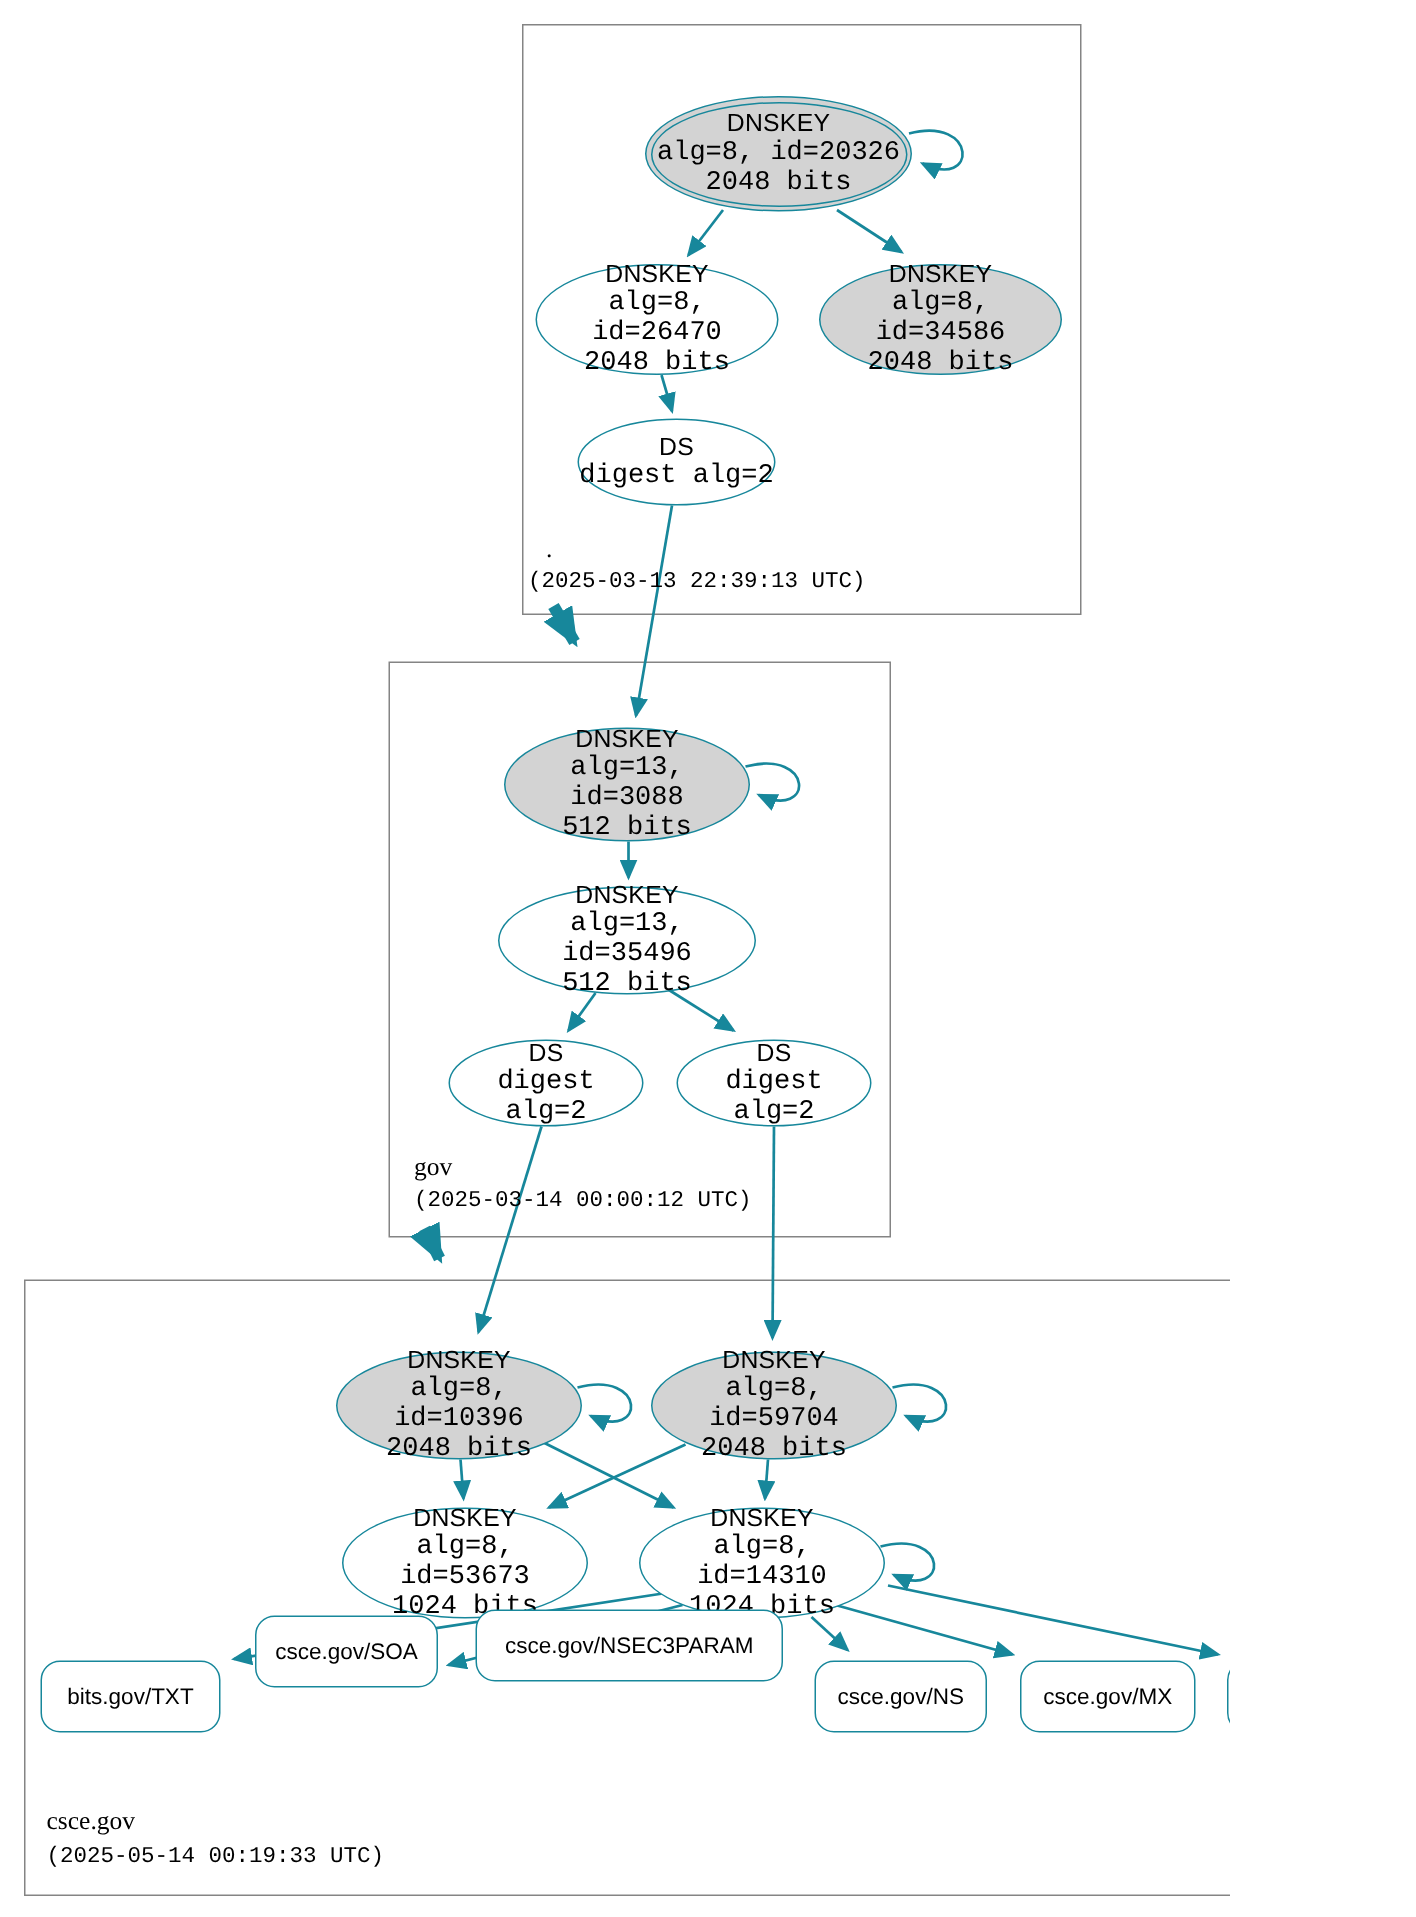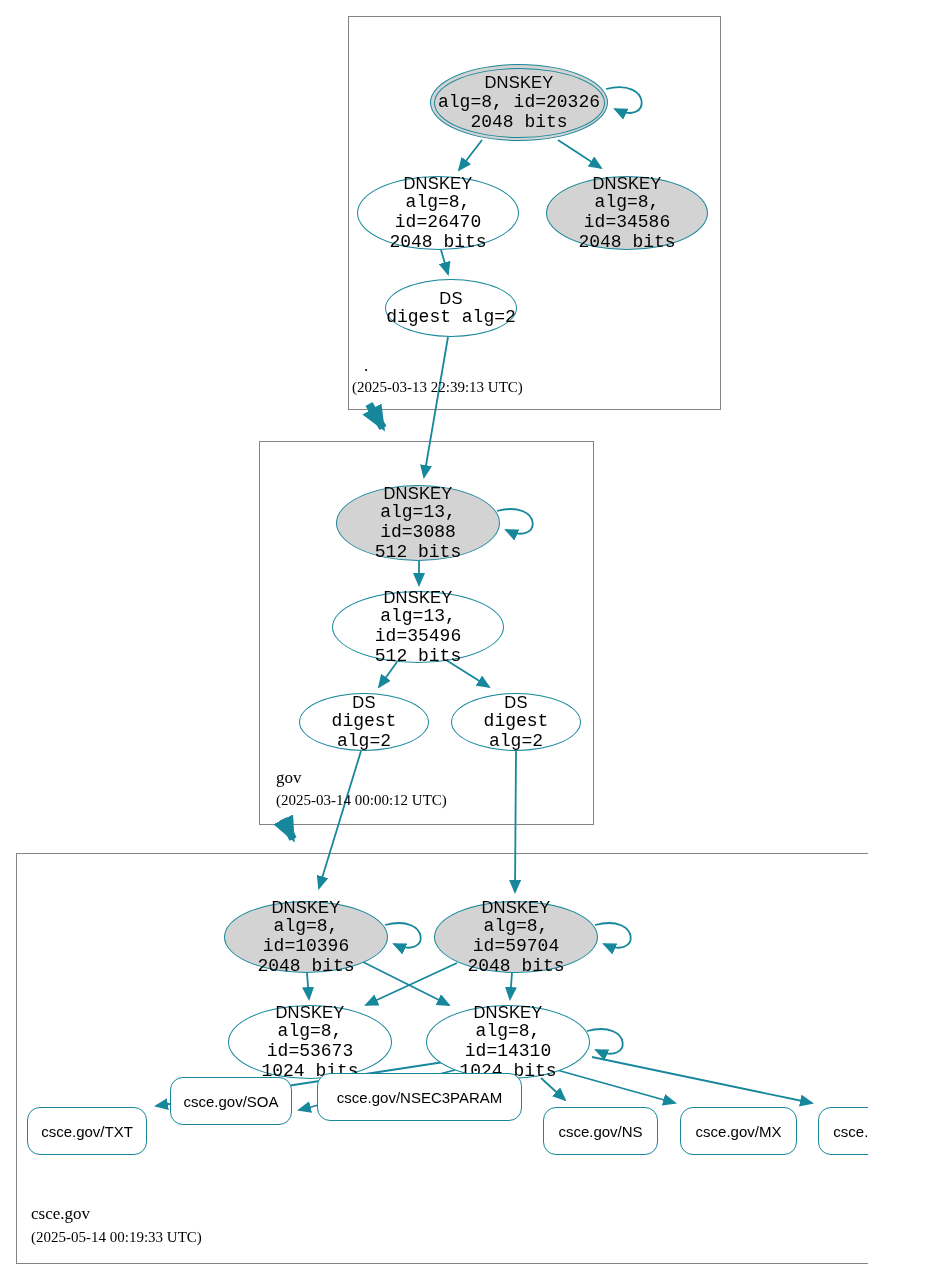--- a/index.html
+++ b/index.html
@@ -1,33 +1,33 @@
 <!DOCTYPE html>
 <html><head>
 <meta charset="utf-8">
 <style>
   html,body{margin:0;padding:0;background:#ffffff;}
   #canvas{
     position:relative;width:820px;height:1278px;background:#ffffff;
-    font-family:"Liberation Serif", serif;color:#000;overflow:hidden;padding-left:48px;
+    font-family:"Liberation Serif", serif;color:#000;overflow:hidden;
   }
   .zonebox{position:absolute;border:1px solid #848484;background:transparent;z-index:1;}
   #edges{position:absolute;left:0;top:0;z-index:2;pointer-events:none;}
   .node{position:absolute;z-index:3;border:1.8px solid #17879b;border-radius:50%;
         background:#ffffff;display:flex;align-items:center;justify-content:center;box-sizing:border-box;}
   .node.gray{background:#d3d3d3;}
   .ring{position:absolute;inset:2.5px;border:1.6px solid #17879b;border-radius:50%;pointer-events:none;}
   .ntext{position:relative;text-align:center;line-height:1.12;}
   .ntitle{display:block;font-family:"Liberation Sans", sans-serif;font-size:16.5px;letter-spacing:.2px;}
   .ndetail{display:block;font-family:Liberation Mono, monospace;font-size:18px;}
   .rrset{position:absolute;z-index:3;border:1.8px solid #17879b;border-radius:13px;background:#fff;
          display:flex;align-items:center;justify-content:center;box-sizing:border-box;
          font-family:"Liberation Sans", sans-serif;font-size:15px;}
   .zlabel{position:absolute;z-index:3;font-size:17px;font-family:"Liberation Serif", serif;}
-  .ztime{position:absolute;z-index:3;font-size:15px;font-family:Liberation Serif, serif;}
+  .ztime{position:absolute;z-index:3;font-size:15px;font-family:Liberation Mono, monospace;}
 </style>
 </head>
 <body>
 
 <div id="canvas">
 
   <div class="zonebox" style="left:348px;top:16px;width:371px;height:392px"></div>
   <div class="zonebox" style="left:259px;top:441px;width:333px;height:382px"></div>
   <div class="zonebox" style="left:16px;top:853px;width:912px;height:409px"></div>
 
@@ -155,21 +155,21 @@
     </div>
   </div>
   <div class="node" style="left:426px;top:1005px;width:164px;height:74px">
     <div class="ntext">
       <span class="ntitle">DNSKEY</span>
       <span class="ndetail">alg=8, id=14310</span>
       <span class="ndetail">1024 bits</span>
     </div>
   </div>
 
-  <div class="rrset" style="left:27px;top:1107px;width:120px;height:48px">csce.gov/TXT</div>
+  <div class="rrset" style="left:27px;top:1107px;width:120px;height:48px">bits.gov/TXT</div>
   <div class="rrset" style="left:170px;top:1077px;width:122px;height:48px">csce.gov/SOA</div>
   <div class="rrset" style="left:317px;top:1073px;width:205px;height:48px">csce.gov/NSEC3PARAM</div>
   <div class="rrset" style="left:543px;top:1107px;width:115px;height:48px">csce.gov/NS</div>
   <div class="rrset" style="left:818px;top:1107px;width:104px;height:48px">csce.gov/A</div>
   <div class="rrset" style="left:680px;top:1107px;width:117px;height:48px">csce.gov/MX</div>
 
   <div class="zlabel" style="left:31px;top:1204px">csce.gov</div>
   <div class="ztime" style="left:31px;top:1229px">(2025-05-14 00:19:33 UTC)</div>
 
 </div>

